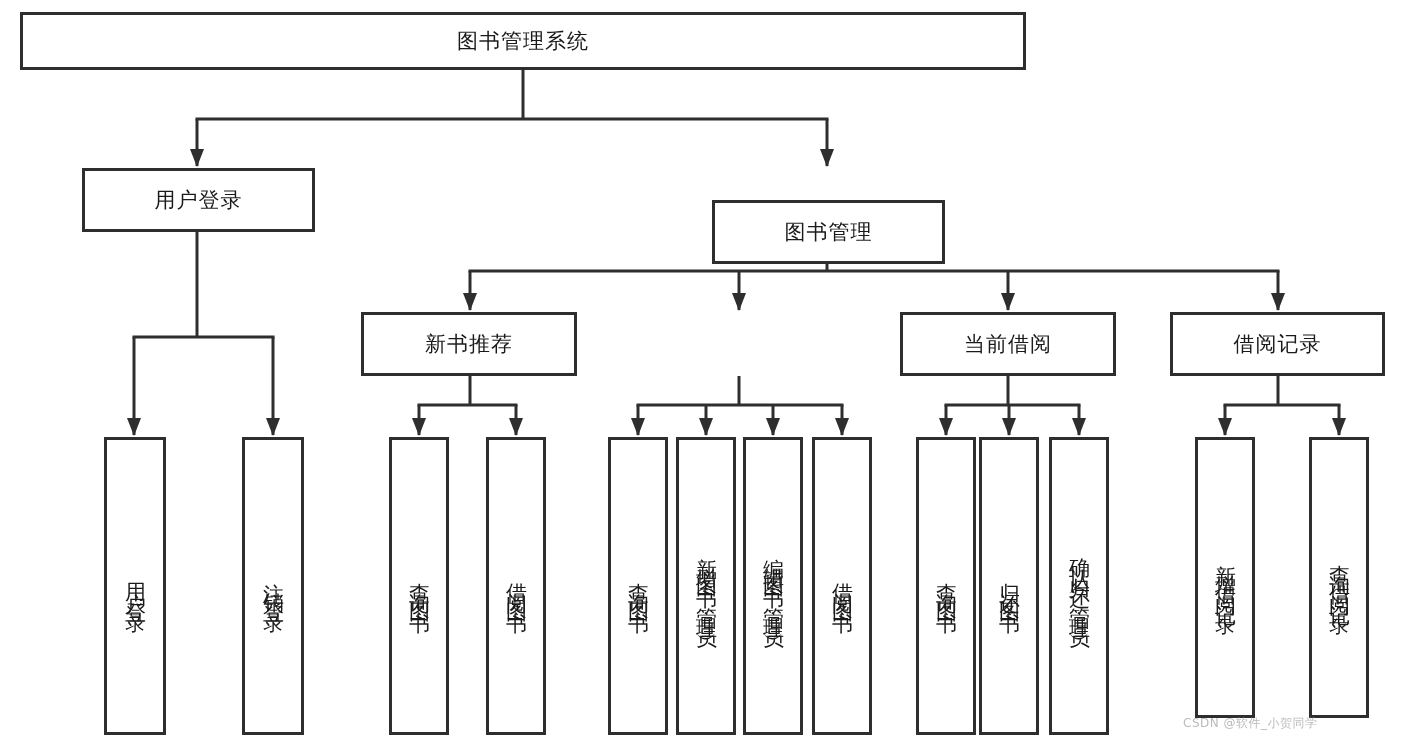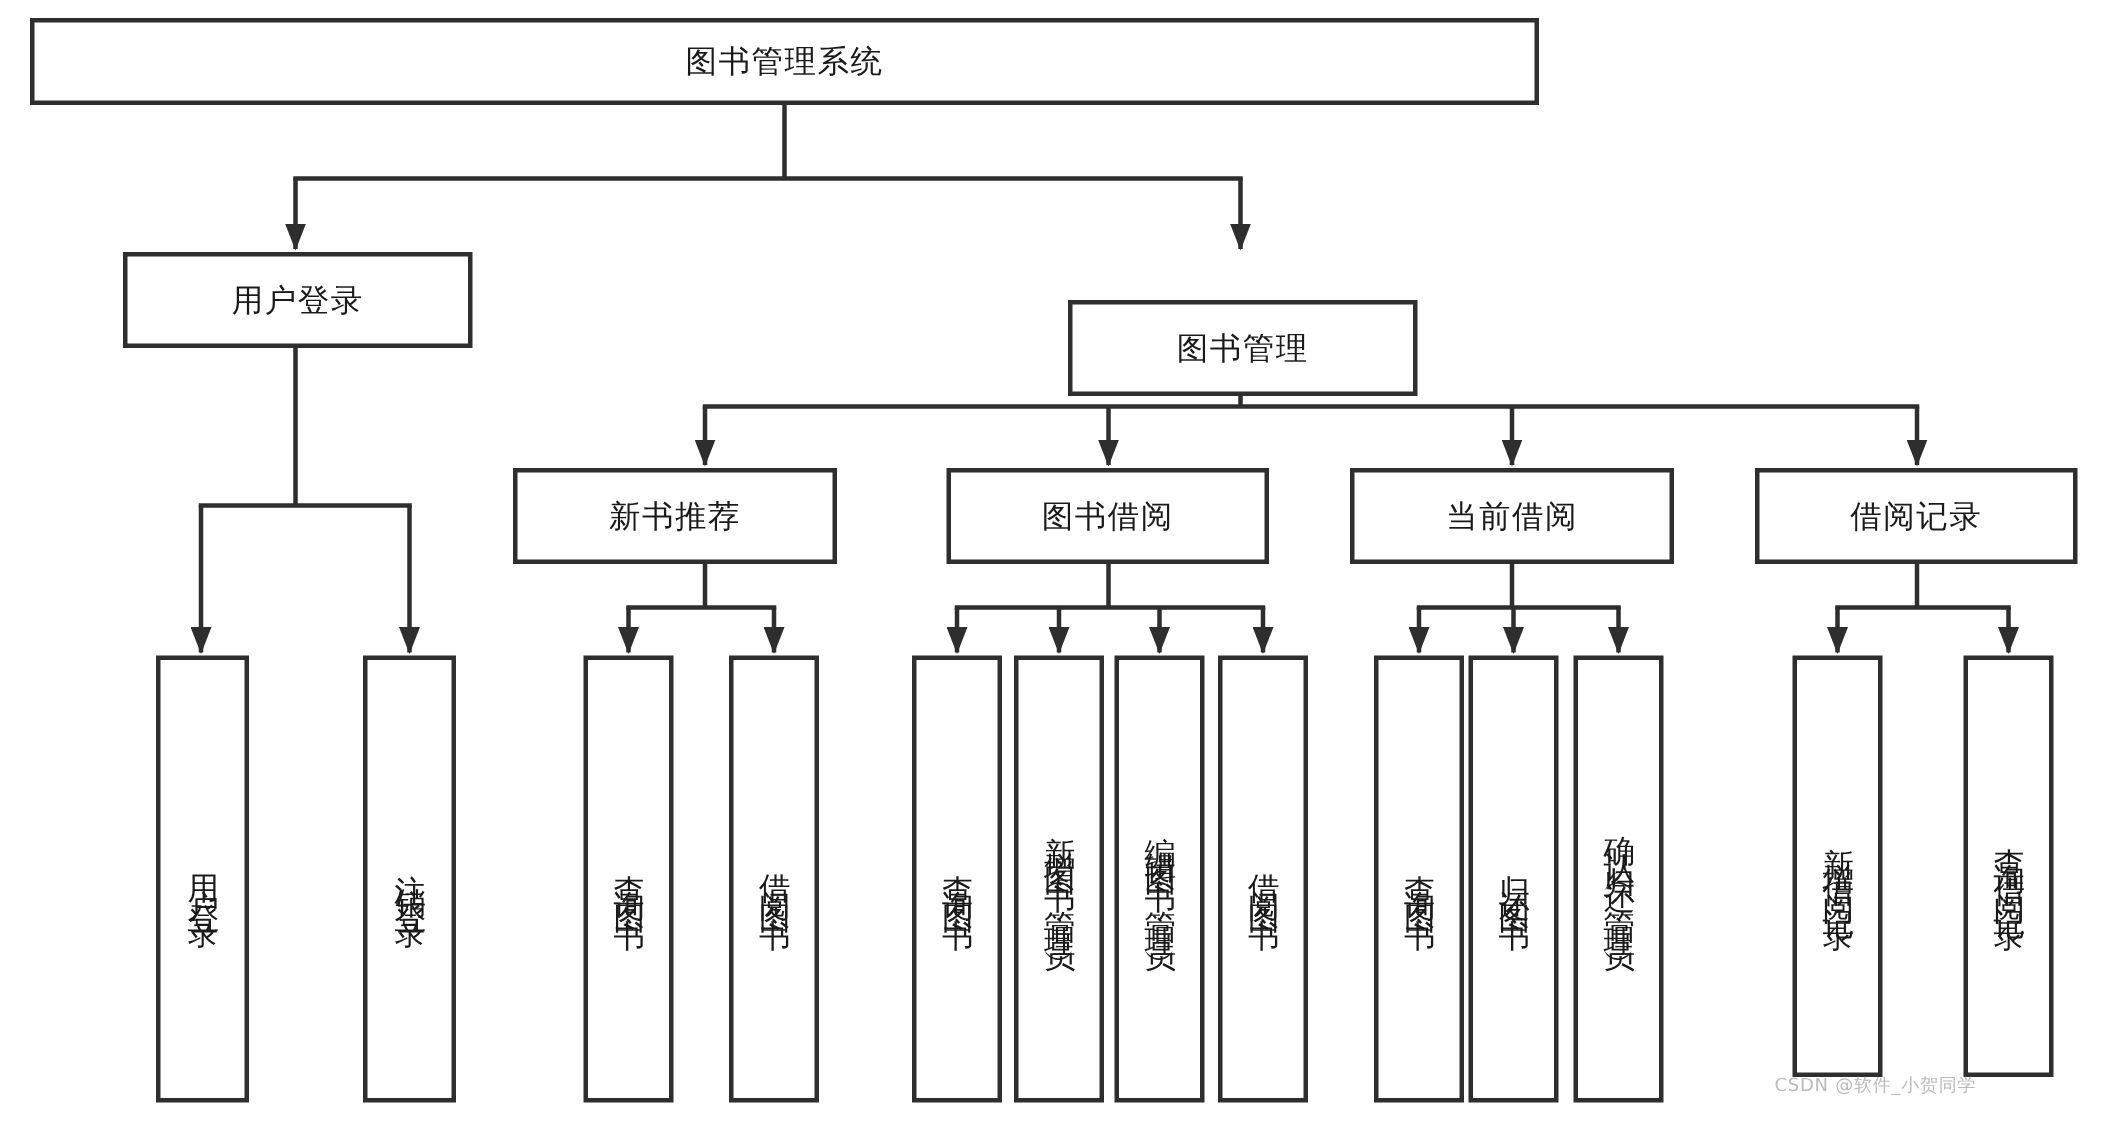--- a/index.html
+++ b/index.html
@@ -133,22 +133,21 @@
       <line x1="1225" y1="405" x2="1225" y2="435" marker-end="url(#arrowhead)"></line>
       <line x1="1339" y1="405" x2="1339" y2="435" marker-end="url(#arrowhead)"></line>
     </g>
   </svg>
 
   <div class="node hbox" style="left:20px; top:12px; width:1006px; height:58px;">图书管理系统</div>
 
   <div class="node hbox" style="left:82px; top:168px; width:233px; height:64px;">用户登录</div>
   <div class="node hbox" style="left:712px; top:168px; width:233px; height:64px;margin-top:32px;">图书管理</div>
 
-  <div class="node hbox" style="left:342px; top:312px; width:216px; height:64px;">新书推荐</div>
-  <div class="node hbox" style="left:631px; top:312px; width:215px; height:64px;">图书借阅</div>
+  <div class="node hbox" style="left:361px; top:312px; width:216px; height:64px;">新书推荐</div>
   <div class="node hbox" style="left:1170px; top:312px; width:215px; height:64px;">借阅记录</div>
   <div class="node hbox" style="left:900px; top:312px; width:216px; height:64px;">当前借阅</div>
 
   <div class="node vbox" style="left:104px; top:437px; width:62px; height:298px;">
     <span class="vtext">用户登录</span>
   </div>
   <div class="node vbox" style="left:242px; top:437px; width:62px; height:298px;">
     <span class="vtext">注销登录</span>
   </div>
 

